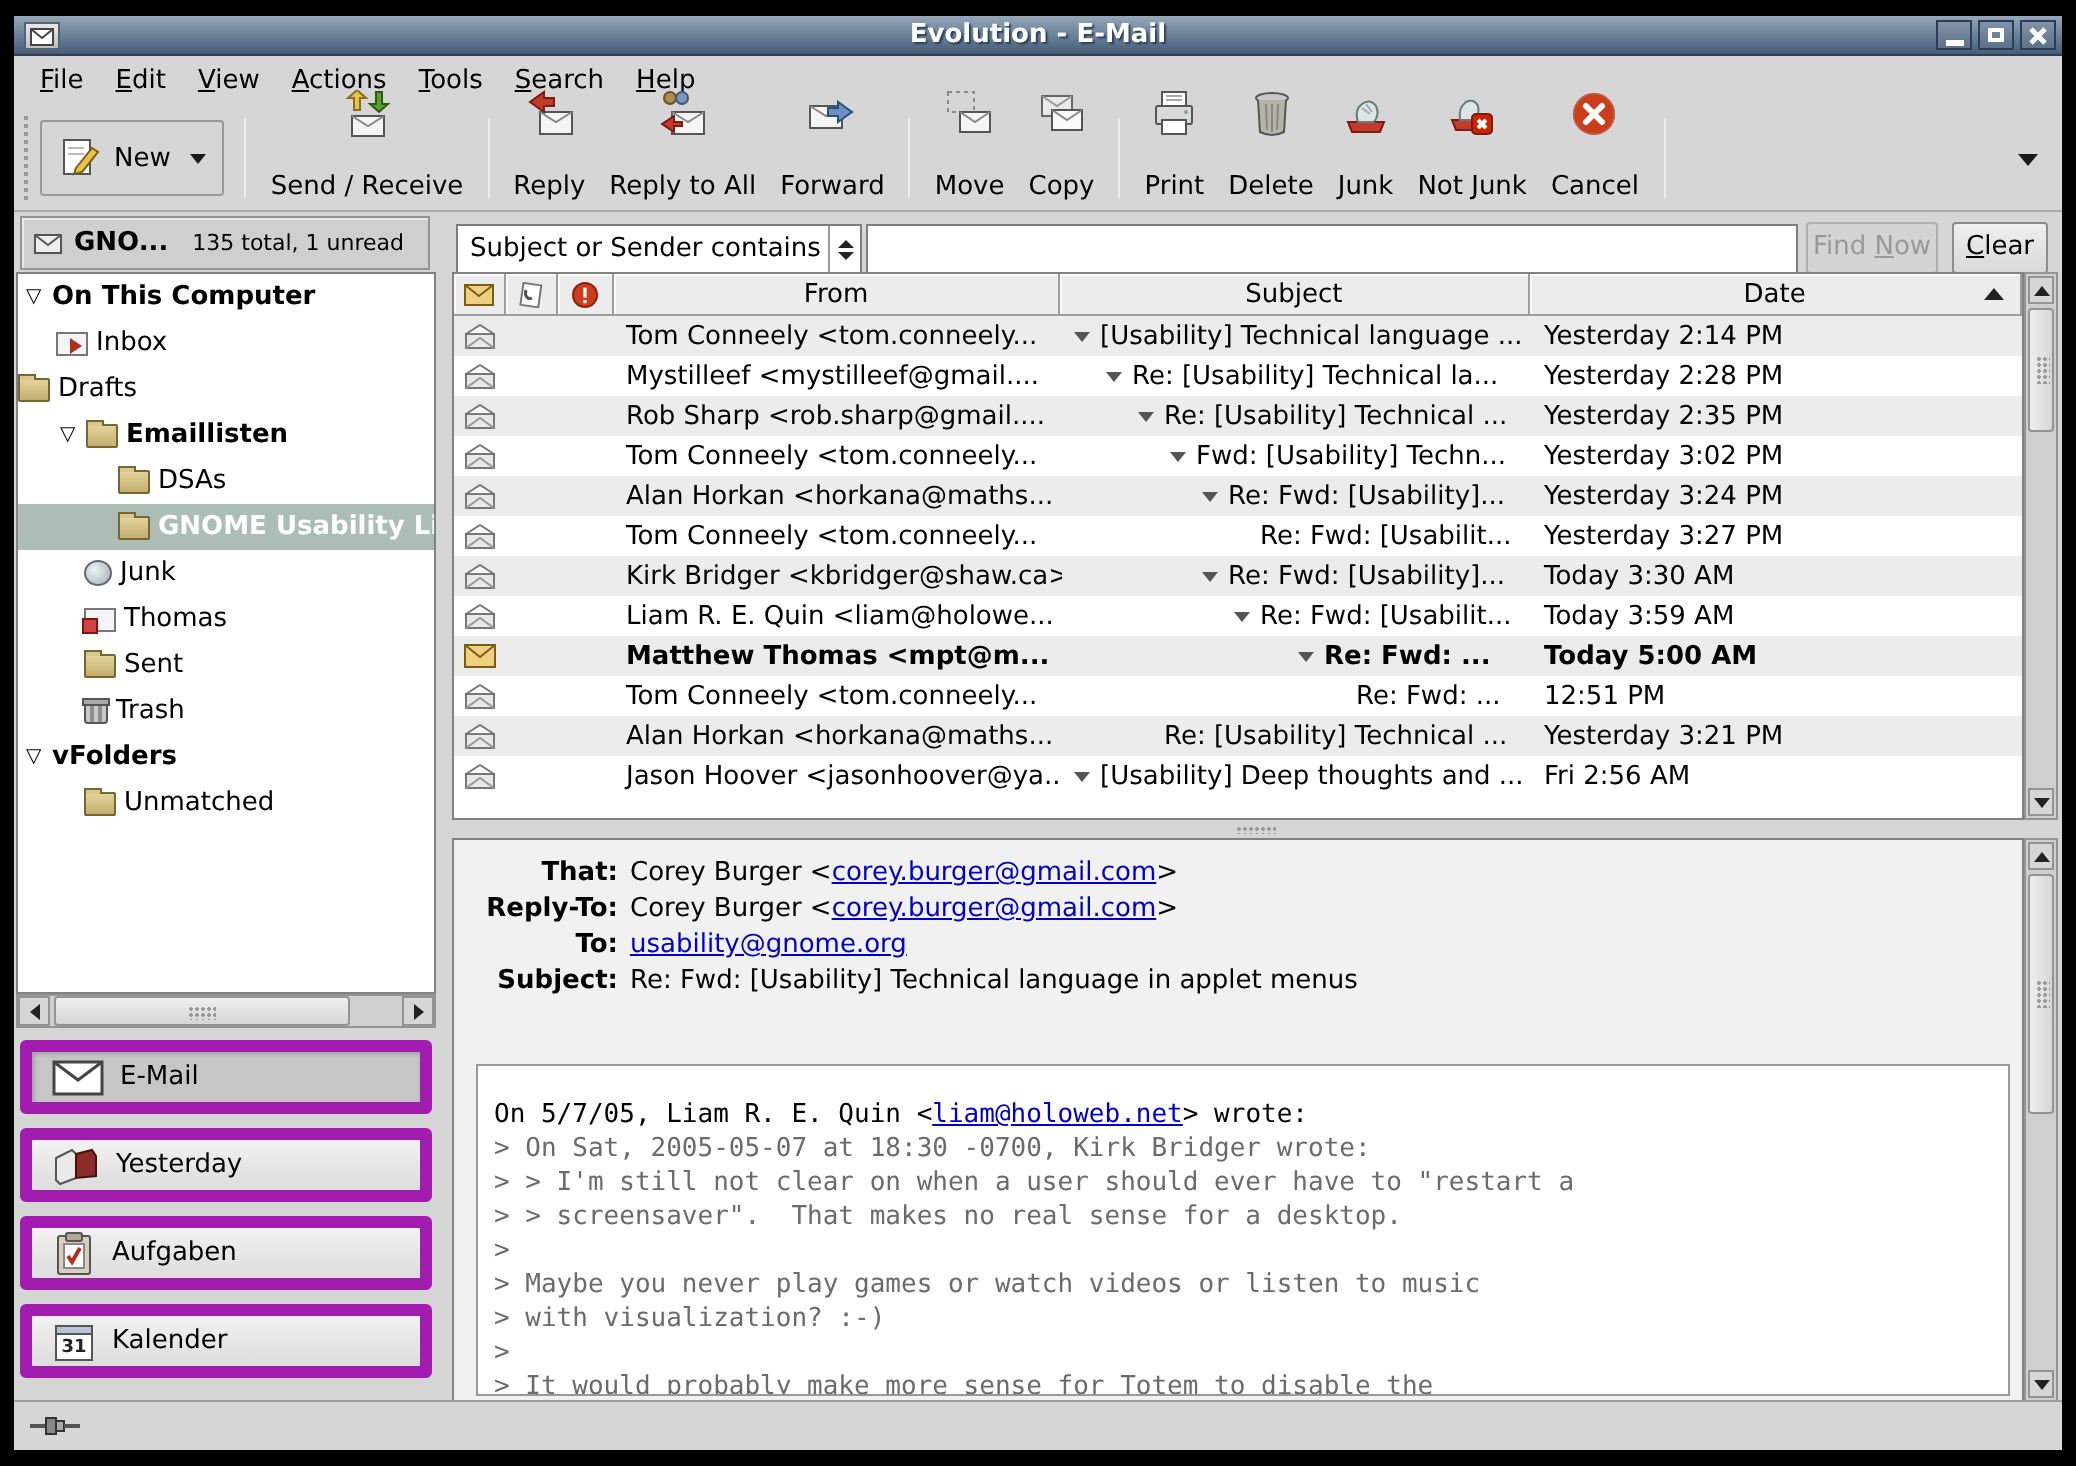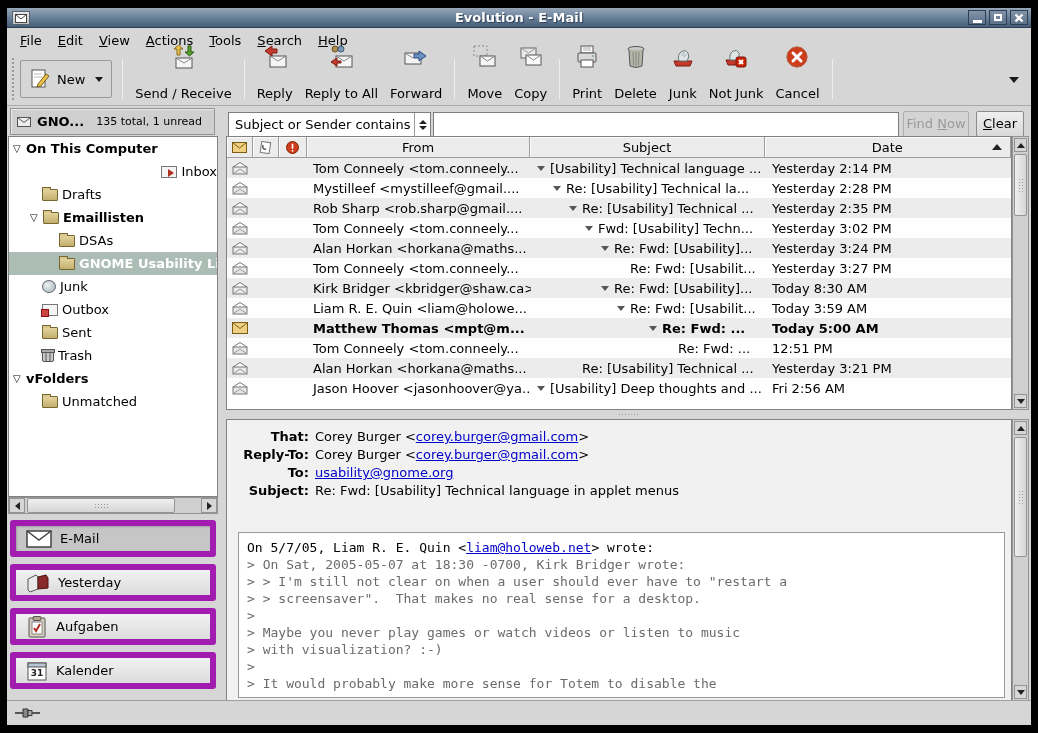--- a/index.html
+++ b/index.html
@@ -114,21 +114,21 @@
 .splitter::after { content:""; position:absolute; left:50%; top:3px; width:20px; height:4px; margin-left:-10px; background:radial-gradient(#9a9a9a 1px, transparent 1px); background-size:3px 3px; }
 
 
 .preview { position:absolute; left:219px; top:411px; width:786px; height:282px; background:#f1f1f1; border:1px solid #828282; overflow:hidden; }
 .phead { padding-top:8px; }
 .phrow { display:flex; height:18px; line-height:18px; }
 .phlabel { width:82px; text-align:right; font-weight:bold; flex:none; }
 .phvalue { padding-left:6px; white-space:nowrap; }
 a.lnk { color:#0000c8; text-decoration:underline; }
 .pnote { font-style:italic; margin-left:8px; }
-.pbody { position:absolute; left:11px; top:112px; width:767px; bottom:2px; background:#fff; border:1px solid #999; font-family:"DejaVu Sans Mono", monospace; font-size:13px; line-height:17px; padding:6px 8px; overflow:hidden; }
+.pbody { position:absolute; left:11px; top:112px; width:767px; bottom:2px; background:#fff; border:1px solid #999; font-family:"DejaVu Sans Mono", monospace; font-size:13px; line-height:17px; padding:16px 8px; overflow:hidden; }
 .bline { white-space:pre; }
 .bline.quoted { color:#6b6b6b; }
 
 
 .statusbar { position:absolute; left:0; top:692px; width:100%; height:25px; border-top:1px solid #9e9e9e; display:flex; align-items:center; padding-left:8px; }
 
 svg { display:block; }
 </style>
 </head>
 <body>
@@ -342,27 +342,27 @@
     <div class="clear-btn btn"><u>C</u>lear</div>
 
     <div class="tree">
 
         <div class="trow bold" style="padding-left: 4px;">
           <span class="expander">▽</span>
 
           <span class="tlabel">On This Computer</span>
         </div>
 
-        <div class="trow" style="padding-left: 33px; justify-content: flex-end;">
+        <div class="trow" style="padding-left: 19px;">
 
           <span class="fi inbox"></span>
           <span class="tlabel">Inbox</span>
         </div>
 
-        <div class="trow" style="padding-left: 33px;">
+        <div class="trow" style="">
 
           <span class="fi folder"></span>
           <span class="tlabel">Drafts</span>
         </div>
 
         <div class="trow bold" style="padding-left: 21px;">
           <span class="expander">▽</span>
           <span class="fi folder"></span>
           <span class="tlabel">Emaillisten</span>
         </div>
@@ -381,21 +381,21 @@
 
         <div class="trow" style="padding-left: 33px;">
 
           <span class="fi junk"></span>
           <span class="tlabel">Junk</span>
         </div>
 
         <div class="trow" style="padding-left: 33px;">
 
           <span class="fi outbox"></span>
-          <span class="tlabel">Outbox</span>
+          <span class="tlabel">Thomas</span>
         </div>
 
         <div class="trow" style="padding-left: 33px;">
 
           <span class="fi folder"></span>
           <span class="tlabel">Sent</span>
         </div>
 
         <div class="trow" style="padding-left: 33px;">
 
@@ -623,21 +623,21 @@
             </svg>
 
           </span>
           <span class="cell c2"></span>
           <span class="cell c3"></span>
           <span class="cell c-from">Kirk Bridger &lt;kbridger@shaw.ca&gt;</span>
           <span class="cell c-subj" style="padding-left: 70px;">
             <span class="tri"></span>
             <span style="overflow:hidden;white-space:nowrap;">Re: Fwd: [Usability]...</span>
           </span>
-          <span class="cell c-date">Today 8:30 AM</span>
+          <span class="cell c-date">Today 3:30 AM</span>
         </div>
 
         <div class="mrow">
           <span class="cell c1">
             <svg width="16" height="13" viewBox="0 0 16 13">
               <path d="M1 5 L8 0.5 L15 5" fill="#fdfdfd" stroke="#777"></path>
               <rect x="1" y="5" width="14" height="7" fill="#e8e8e8" stroke="#777"></rect>
               <path d="M1 12 L8 7 L15 12" fill="none" stroke="#999"></path>
             </svg>
 

